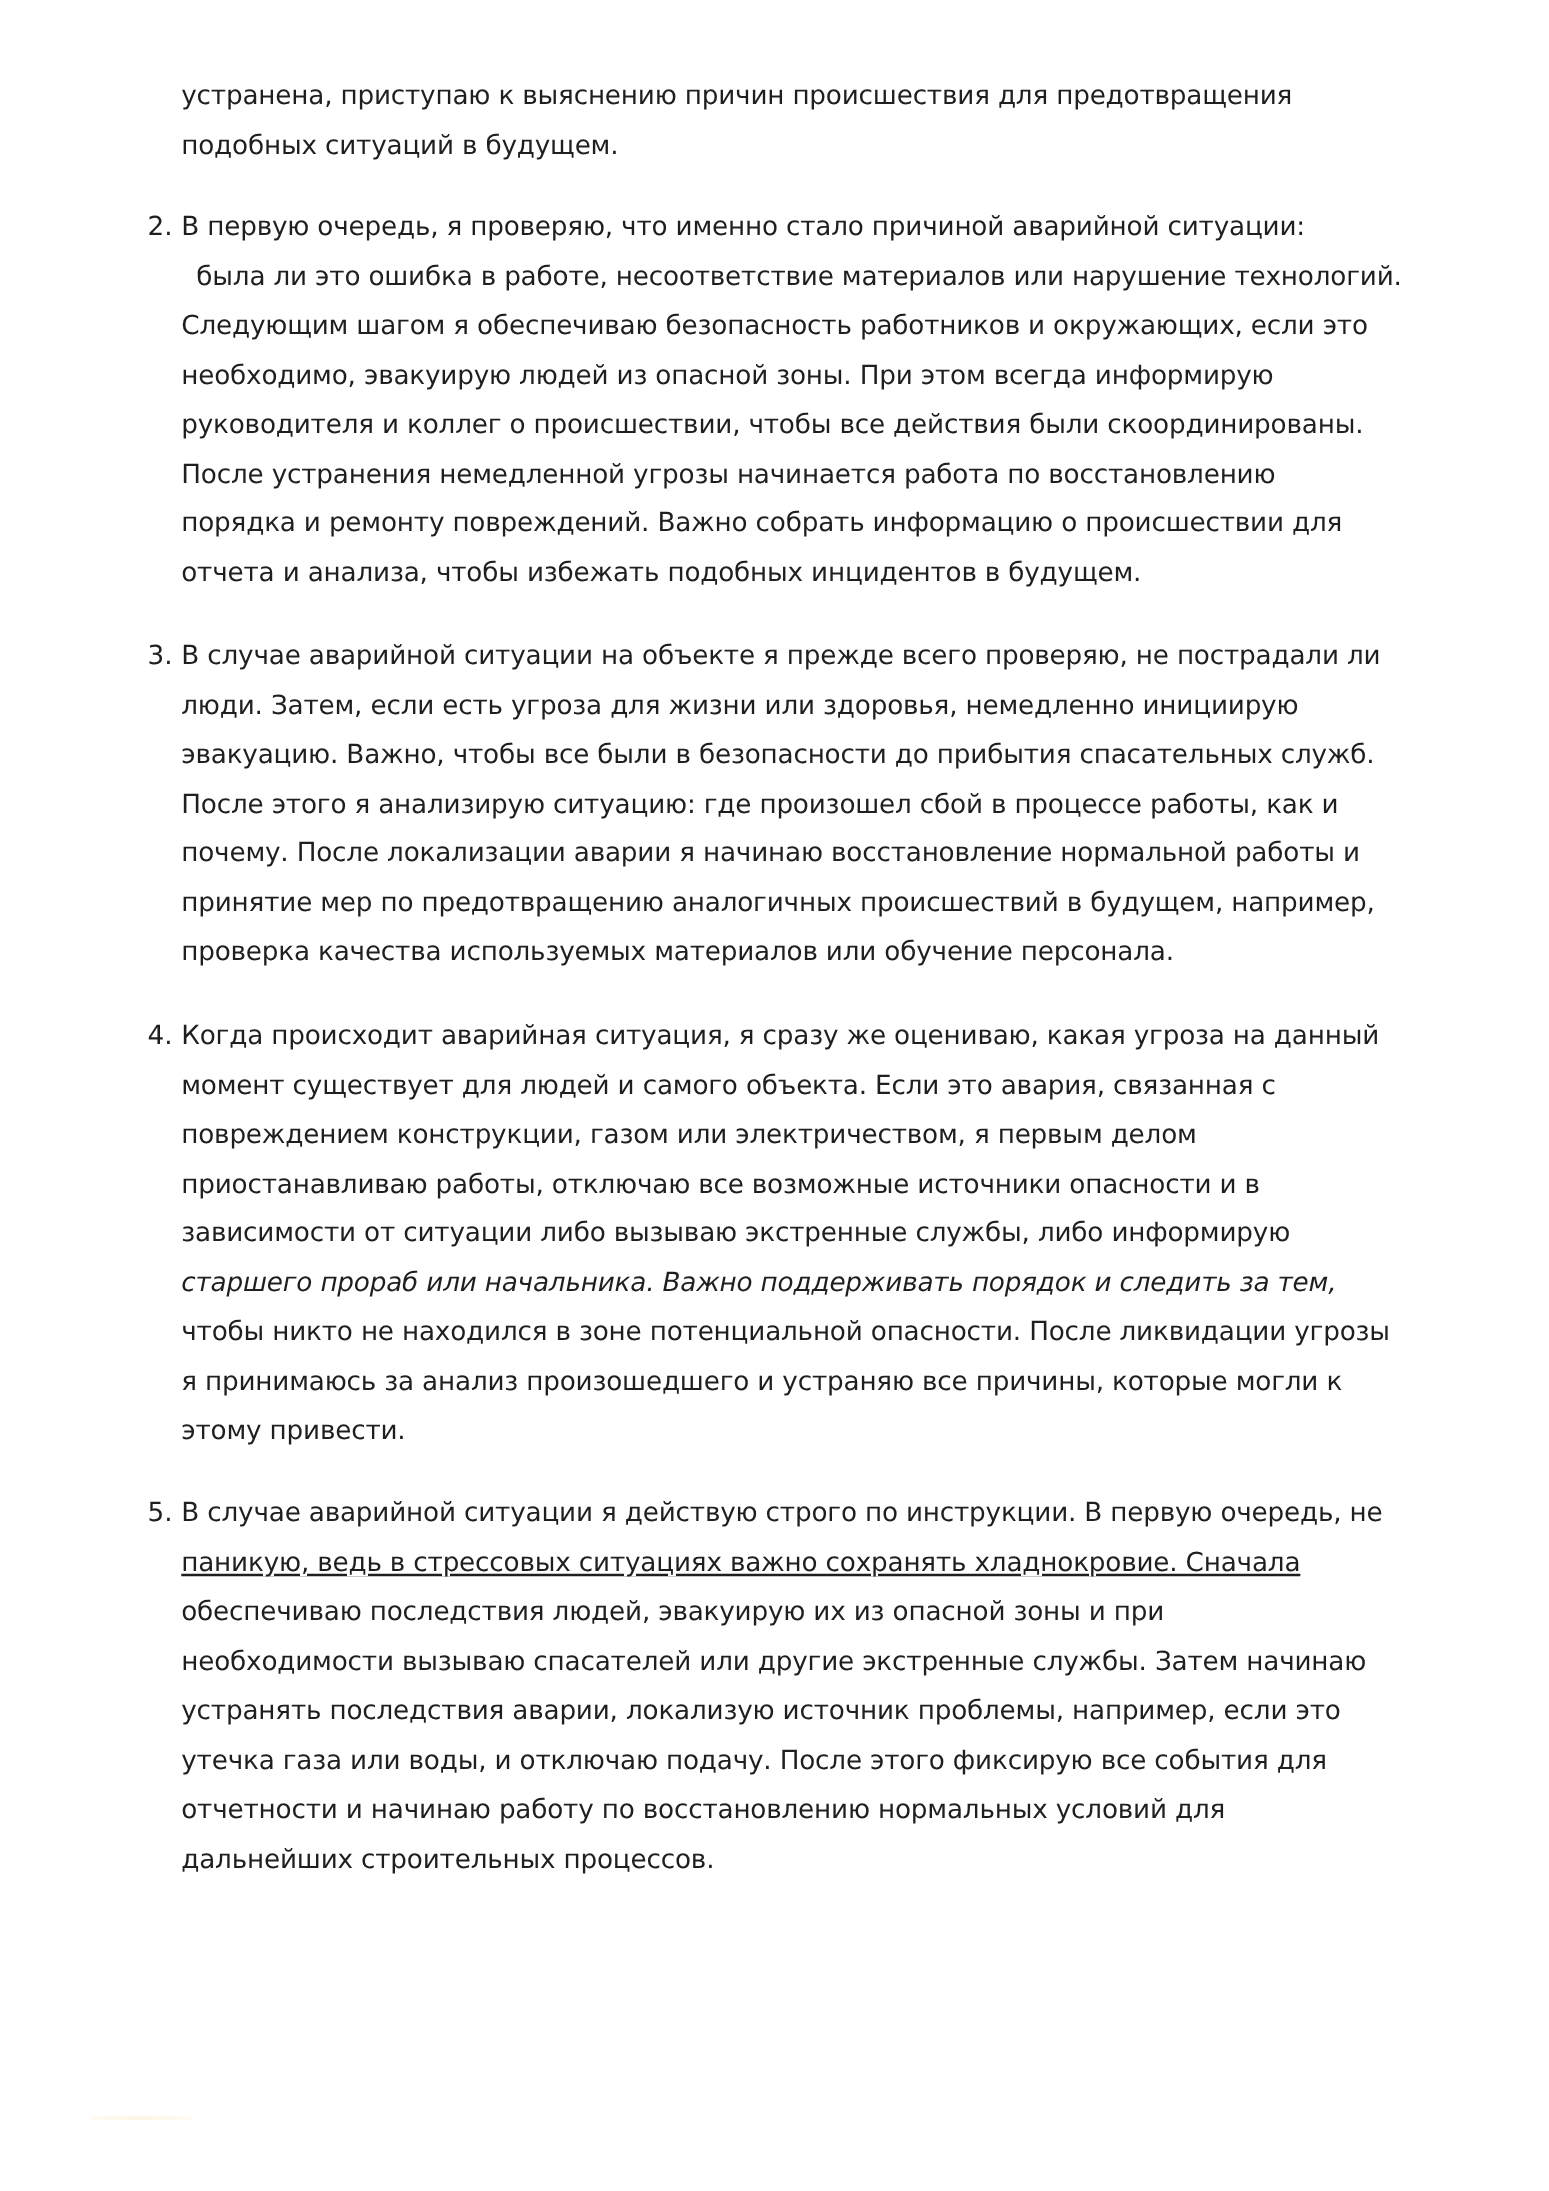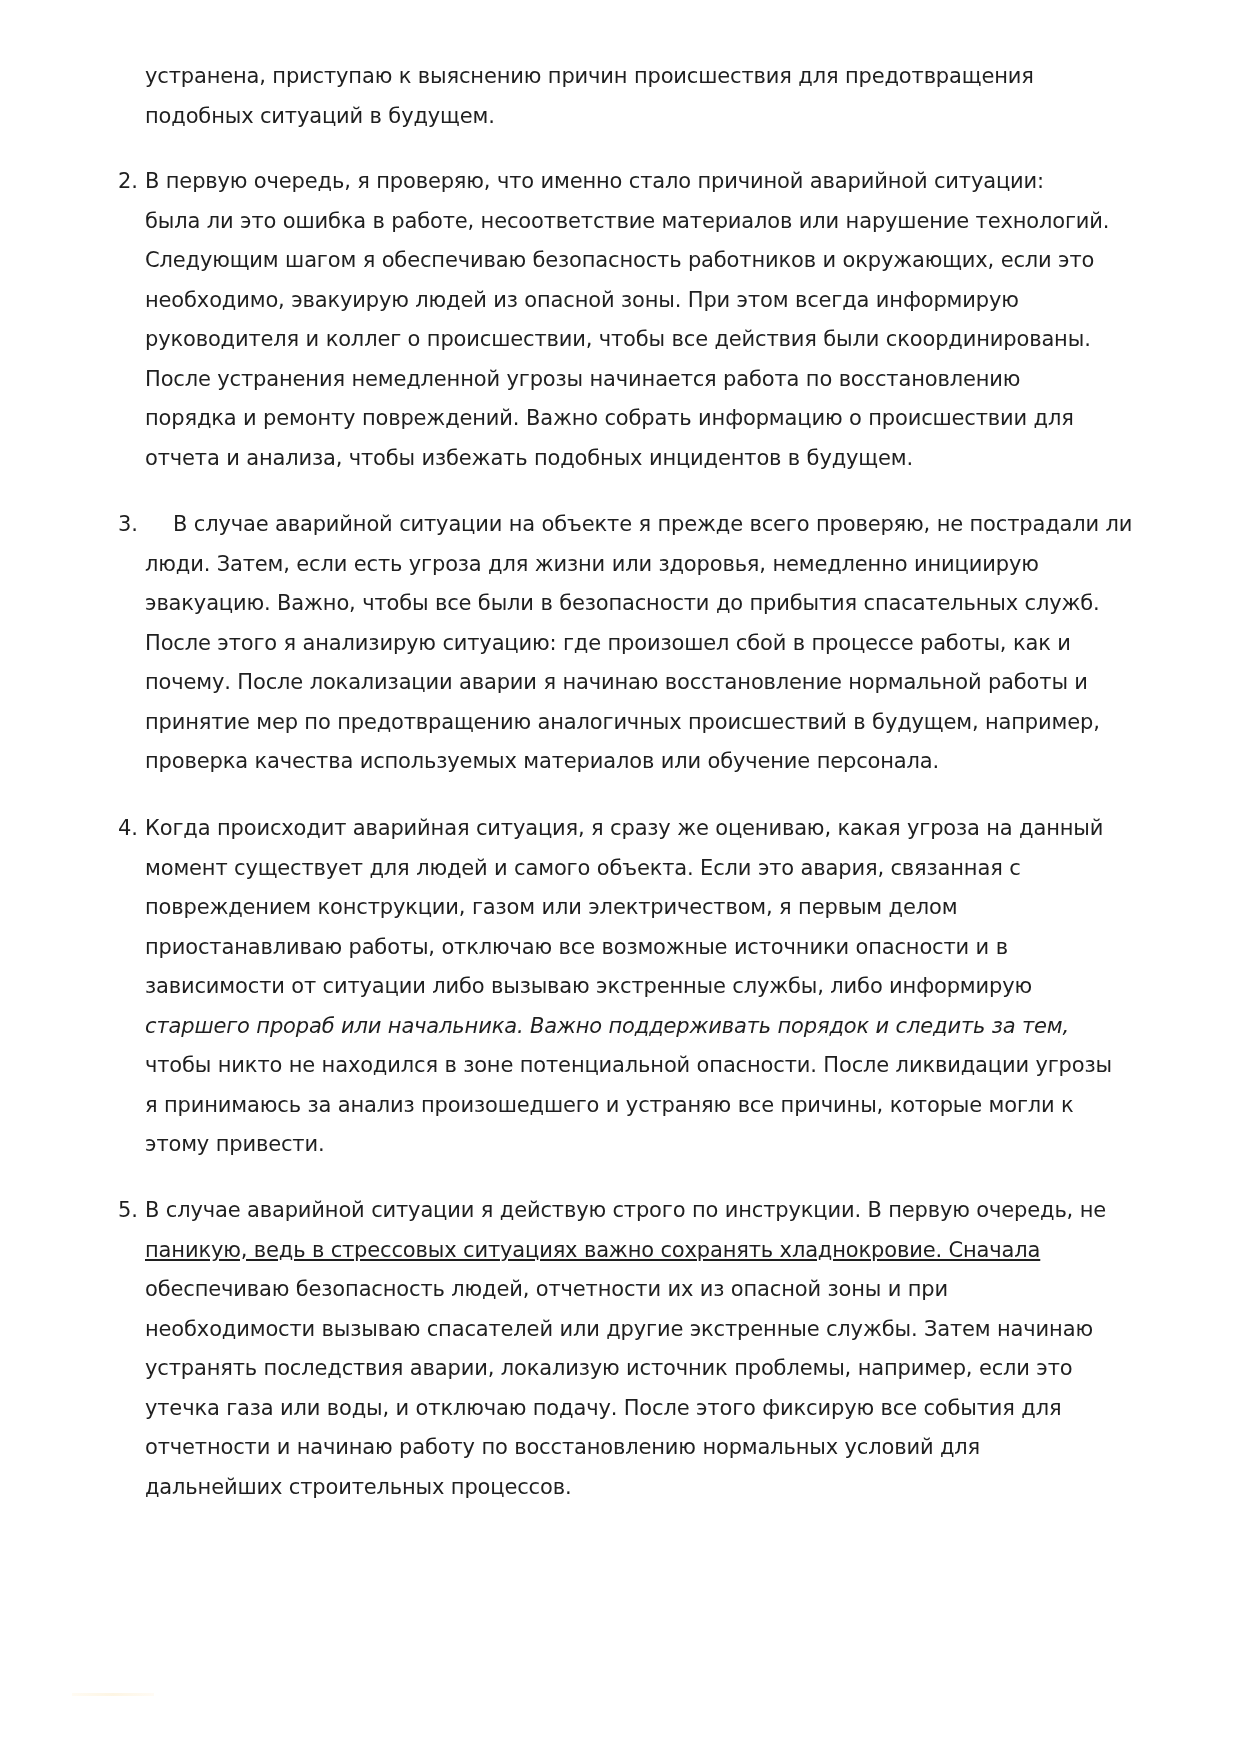--- a/index.html
+++ b/index.html
@@ -30,32 +30,32 @@
 <div class="page">
 
   <div class="para" style="top:62px;">
     <div class="line" style="top:0px;">устранена, приступаю к выяснению причин происшествия для предотвращения</div>
     <div class="line" style="top:39.5px;">подобных ситуаций в будущем.</div>
   </div>
 
   <div class="para" style="top:167px;">
     <div class="num" style="top:0px;">2.</div>
     <div class="line" style="top:0px;">В первую очередь, я проверяю, что именно стало причиной аварийной ситуации:</div>
-    <div class="line" style="top:39.5px;">была ли это ошибка в работе, несоответствие материалов или нарушение технологий.</div>
+    <div class="line" style="top:39.5px;margin-left:12px;">была ли это ошибка в работе, несоответствие материалов или нарушение технологий.</div>
     <div class="line" style="top:79px;">Следующим шагом я обеспечиваю безопасность работников и окружающих, если это</div>
     <div class="line" style="top:118.5px;">необходимо, эвакуирую людей из опасной зоны. При этом всегда информирую</div>
     <div class="line" style="top:158px;">руководителя и коллег о происшествии, чтобы все действия были скоординированы.</div>
     <div class="line" style="top:197.5px;">После устранения немедленной угрозы начинается работа по восстановлению</div>
     <div class="line" style="top:237px;">порядка и ремонту повреждений. Важно собрать информацию о происшествии для</div>
     <div class="line" style="top:276.5px;">отчета и анализа, чтобы избежать подобных инцидентов в будущем.</div>
   </div>
 
   <div class="para" style="top:510px;">
     <div class="num" style="top:0px;">3.</div>
-    <div class="line" style="top:0px;margin-left:28px;">В случае аварийной ситуации на объекте я прежде всего проверяю, не пострадали ли</div>
+    <div class="line" style="top:0px;">В случае аварийной ситуации на объекте я прежде всего проверяю, не пострадали ли</div>
     <div class="line" style="top:39.5px;">люди. Затем, если есть угроза для жизни или здоровья, немедленно инициирую</div>
     <div class="line" style="top:79px;">эвакуацию. Важно, чтобы все были в безопасности до прибытия спасательных служб.</div>
     <div class="line" style="top:118.5px;">После этого я анализирую ситуацию: где произошел сбой в процессе работы, как и</div>
     <div class="line" style="top:158px;">почему. После локализации аварии я начинаю восстановление нормальной работы и</div>
     <div class="line" style="top:197.5px;text-align:right;">принятие мер по предотвращению аналогичных происшествий в будущем, например,</div>
     <div class="line" style="top:237px;">проверка качества используемых материалов или обучение персонала.</div>
   </div>
 
   <div class="para" style="top:814px;">
     <div class="num" style="top:0px;">4.</div>
@@ -67,21 +67,21 @@
     <div class="line" style="top:197.5px;font-style:italic;">старшего прораб или начальника. Важно поддерживать порядок и следить за тем,</div>
     <div class="line" style="top:237px;">чтобы никто не находился в зоне потенциальной опасности. После ликвидации угрозы</div>
     <div class="line" style="top:276.5px;">я принимаюсь за анализ произошедшего и устраняю все причины, которые могли к</div>
     <div class="line" style="top:316px;">этому привести.</div>
   </div>
 
   <div class="para" style="top:1196px;">
     <div class="num" style="top:0px;">5.</div>
     <div class="line" style="top:0px;">В случае аварийной ситуации я действую строго по инструкции. В первую очередь, не</div>
     <div class="line" style="top:39.5px;text-decoration:underline;">паникую, ведь в стрессовых ситуациях важно сохранять хладнокровие. Сначала</div>
-    <div class="line" style="top:79px;">обеспечиваю безопасность людей, отчетности их из опасной зоны и при</div>
+    <div class="line" style="top:79px;">обеспечиваю последствия людей, эвакуирую их из опасной зоны и при</div>
     <div class="line" style="top:118.5px;">необходимости вызываю спасателей или другие экстренные службы. Затем начинаю</div>
     <div class="line" style="top:158px;">устранять последствия аварии, локализую источник проблемы, например, если это</div>
     <div class="line" style="top:197.5px;">утечка газа или воды, и отключаю подачу. После этого фиксирую все события для</div>
     <div class="line" style="top:237px;">отчетности и начинаю работу по восстановлению нормальных условий для</div>
     <div class="line" style="top:276.5px;">дальнейших строительных процессов.</div>
   </div>
 
   <div class="footer-mark"></div>
 </div>
 

